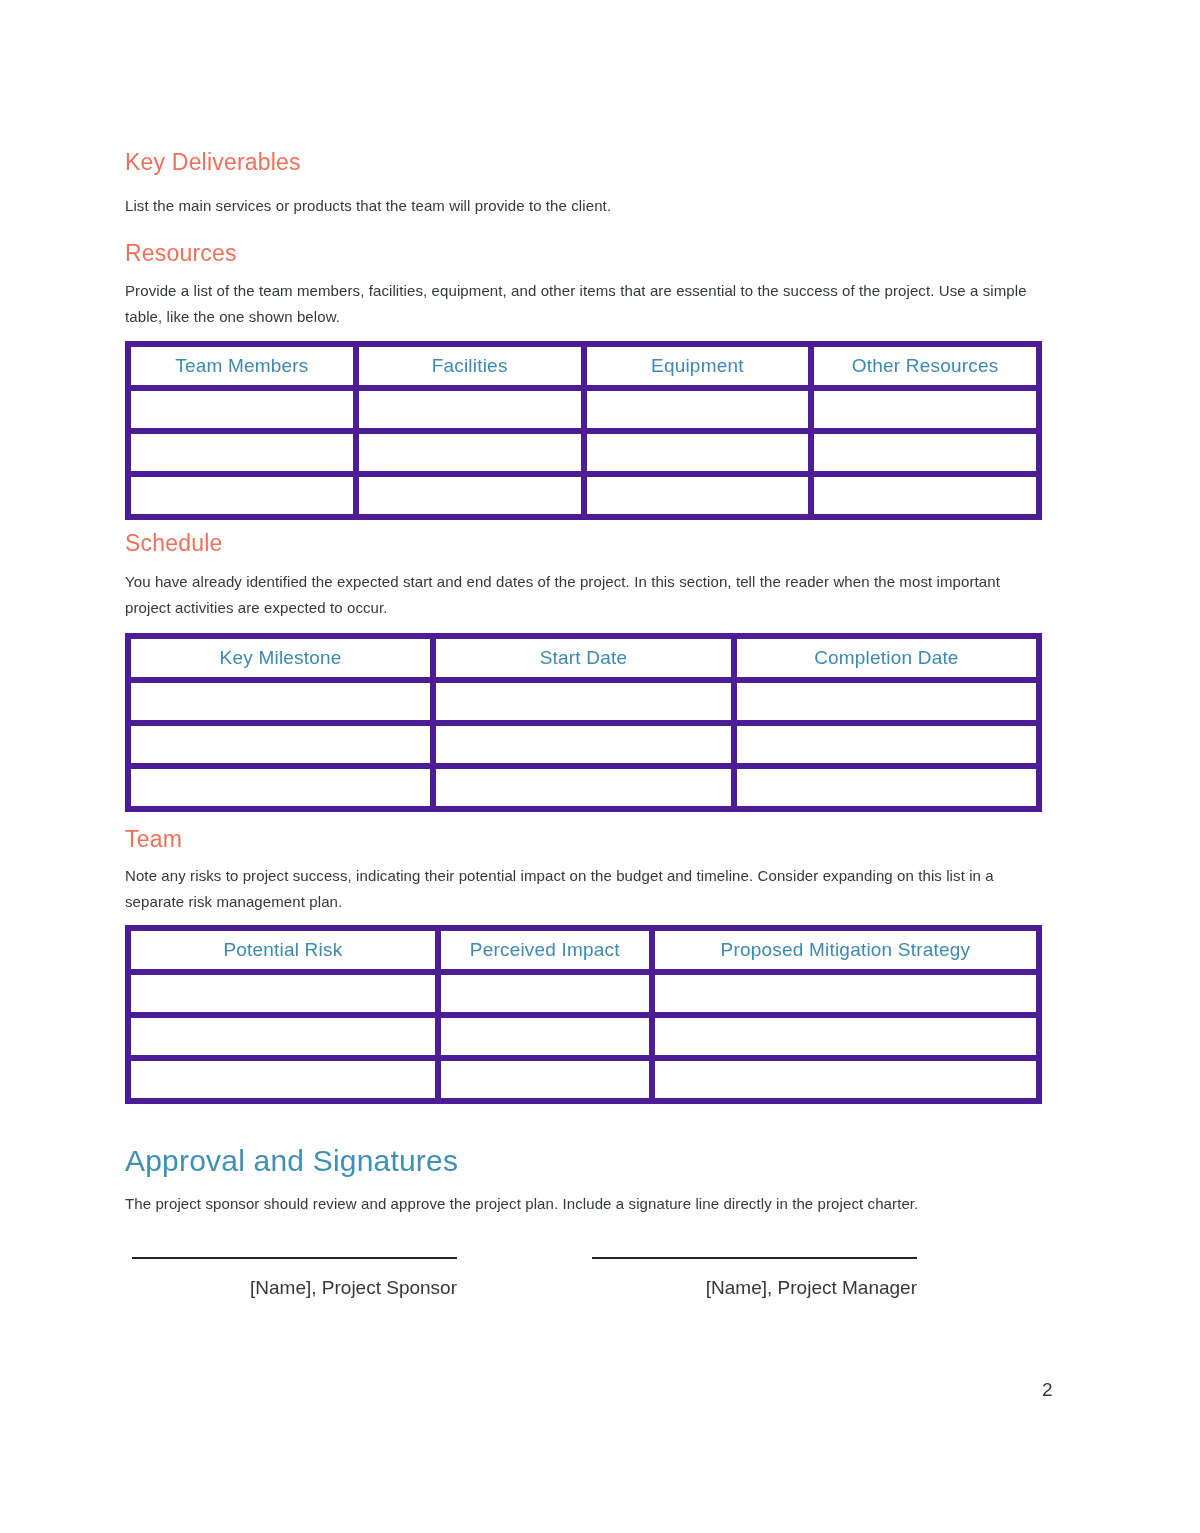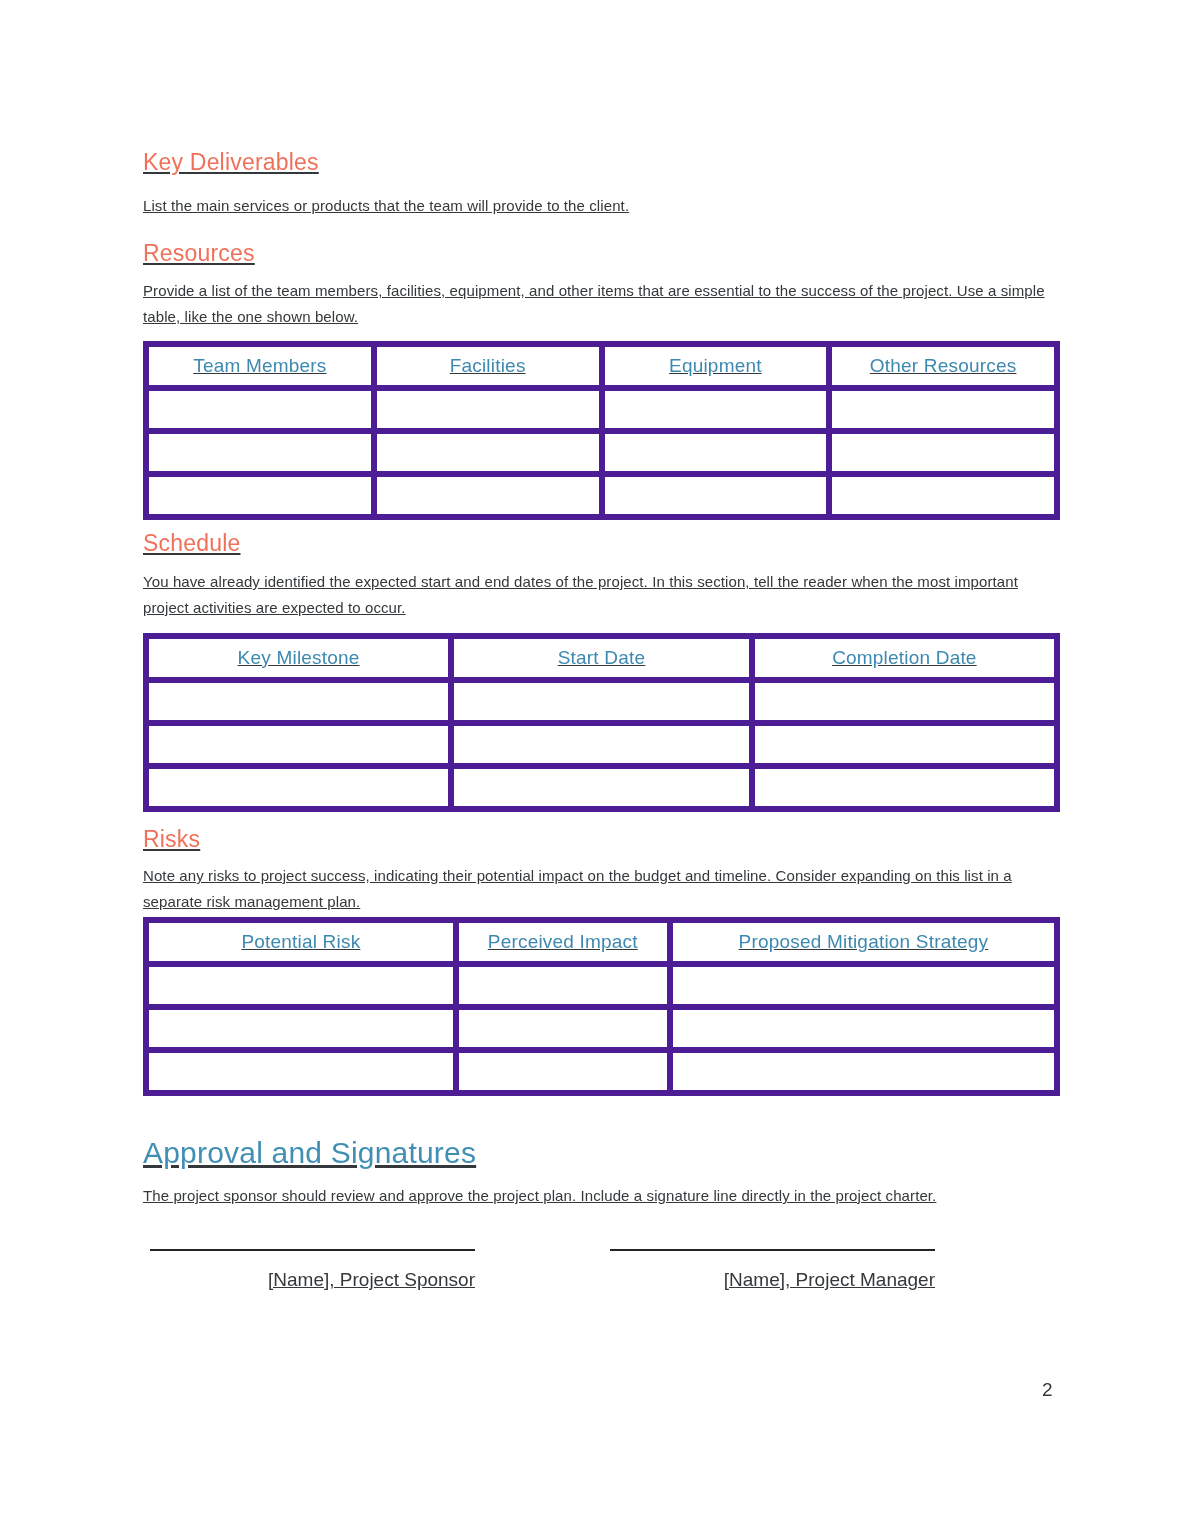--- a/index.html
+++ b/index.html
@@ -7,24 +7,23 @@
     position: relative;
     width: 1200px;
     height: 1533px;
     background: #ffffff;
     font-family: "Liberation Sans", "DejaVu Sans", sans-serif;
     color: #34383b;
     overflow: hidden;
   }
   .content {
     position: absolute;
-    left: 143px;
+    left: 125px;
     top: 0;
     width: 917px;
-    text-decoration: underline;
   }
   h2.section-heading {
     font-size: 23px;
     font-weight: 400;
     color: #f0705a;
     margin: 0;
     line-height: 30px;
     letter-spacing: 0.2px;
   }
   p.body-text {
@@ -38,21 +37,21 @@
   #heading-key-deliverables { margin-top: 147px; }
   #body-key-deliverables    { margin-top: 16px; }
   #heading-resources        { margin-top: 19px; }
   #body-resources           { margin-top: 10px; }
   #table-resources          { margin-top: 11px; }
   #heading-schedule         { margin-top: 8px; }
   #body-schedule            { margin-top: 11px; }
   #table-schedule           { margin-top: 12px; }
   #heading-risks            { margin-top: 12px; }
   #body-risks               { margin-top: 9px; }
-  #table-risks              { margin-top: 2px; }
+  #table-risks              { margin-top: 10px; }
   #heading-approval         { margin-top: 37px; }
   #body-approval            { margin-top: 10px; }
 
   table.doc-table {
     border-collapse: collapse;
     width: 100%;
     table-layout: fixed;
   }
   table.doc-table th, table.doc-table td {
     border: 6px solid #4c1d95;
@@ -194,21 +193,21 @@
             <td></td>
         </tr>
         <tr>
           <td></td>
             <td></td>
             <td></td>
         </tr>
       </tbody>
     </table>
 
-    <h2 class="section-heading" id="heading-risks">Risks</h2>
+    <h2 class="section-heading" id="heading-risks">Team</h2>
     <p class="body-text" id="body-risks">Note any risks to project success, indicating their potential impact on the budget and timeline. Consider expanding on this list in a separate risk management plan.</p>
 
     <table class="doc-table" id="table-risks">
       <colgroup>
         <col style="width:34%">
           <col style="width:23.5%">
           <col style="width:42.5%">
       </colgroup>
       <thead>
         <tr>

